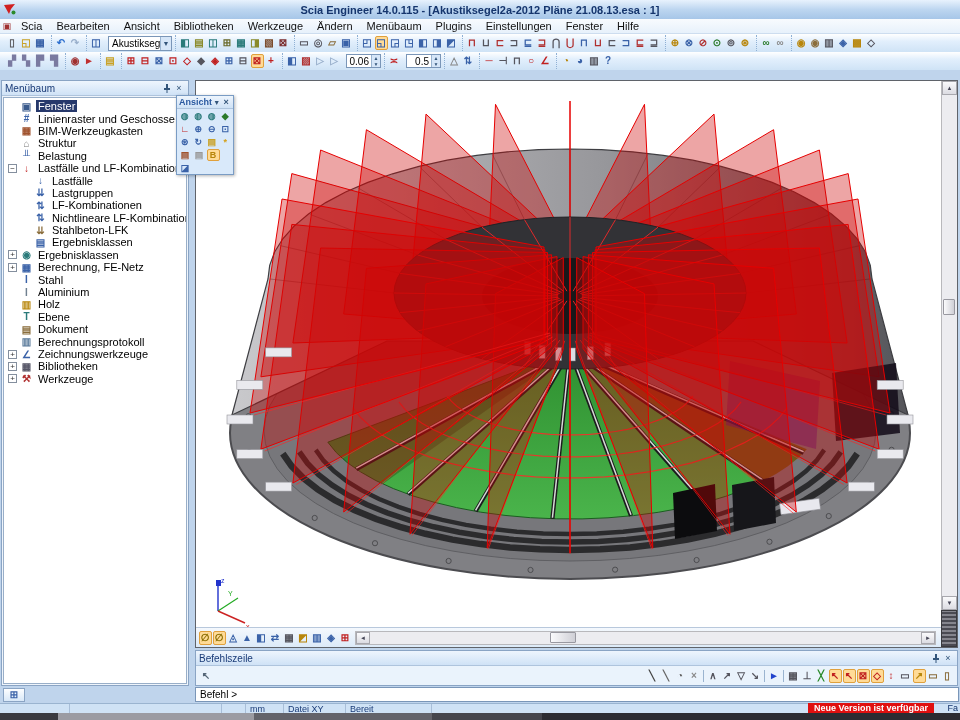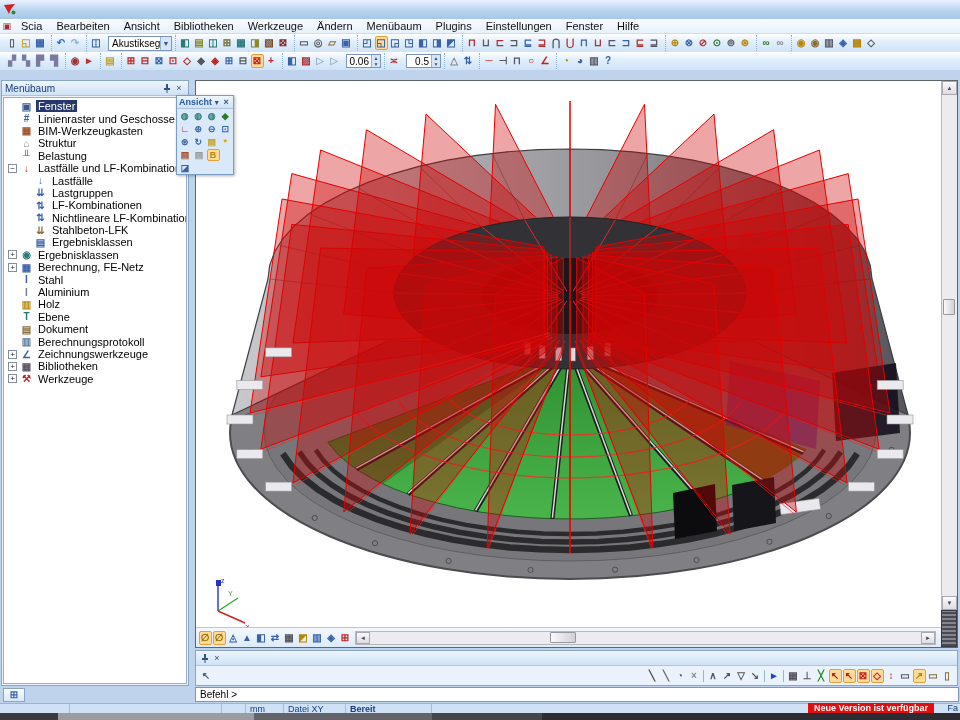--- a/index.html
+++ b/index.html
@@ -98,20 +98,21 @@
 </head>
 <body>
 
 <div id="titlebar">
   <span id="applogo">
     <svg width="13" height="13">
         <path d="M1,2 L6,11 L8,6 L12,1 Z" fill="#d02020"></path>
         <circle cx="10.5" cy="9.5" r="2" fill="#2a8a2a"></circle>
       </svg>
   </span>
+  <span id="titletext">Scia Engineer 14.0.115 - [Akustiksegel2a-2012 Pläne 21.08.13.esa : 1]</span>
 </div>
 
 <div id="menubar">
   <span id="menudoc">▣</span>
 <span class="mitem">Scia</span>
     <span class="mitem">Bearbeiten</span>
     <span class="mitem">Ansicht</span>
     <span class="mitem">Bibliotheken</span>
     <span class="mitem">Werkzeuge</span>
     <span class="mitem">Ändern</span>
@@ -629,20 +630,21 @@
         <span class="icn act" style="color: rgb(184, 134, 11);">B</span>
       </div>
       <div class="ansrow">
         <span class="icn" style="color: rgb(58, 98, 168);">◪</span>
       </div>
     </div>
 </div>
 
 <div id="bz">
   <div class="phead">
+    <span class="ptitle">Befehlszeile</span>
     <span class="pbtn">
       <svg width="8" height="9">
           <rect x="3" y="0" width="2" height="5" fill="#33557a"></rect>
           <rect x="1" y="4" width="6" height="2" fill="#33557a"></rect>
           <rect x="3.5" y="6" width="1" height="3" fill="#33557a"></rect>
         </svg>
     </span>
     <span class="pbtn">×</span>
   </div>
   <div id="bzbody">
@@ -678,21 +680,21 @@
 <div id="cmdline">
   <span>Befehl &gt;</span>
 </div>
 
 <div id="statusbar">
     <span class="stcell" style="width: 70px;"></span>
     <span class="stcell" style="width: 152px;"></span>
     <span class="stcell" style="width: 24px;"></span>
     <span class="stcell" style="width: 38px;">mm</span>
     <span class="stcell" style="width: 62px;">Datei XY</span>
-    <span class="stcell" style="width: 86px; font-weight: bold;">Bereit</span>
+    <span class="stcell" style="width: 86px;">Bereit</span>
   </div>
 <div id="badge">Neue Version ist verfügbar</div>
 <div id="sttail">Fa</div>
 
 <div id="taskbar">
     <span class="tseg" style="left: 0px; width: 58px; background: rgb(58, 58, 64);"></span>
     <span class="tseg" style="left: 58px; width: 196px; background: rgb(155, 155, 162);"></span>
     <span class="tseg" style="left: 254px; width: 178px; background: rgb(99, 99, 106);"></span>
     <span class="tseg" style="left: 432px; width: 110px; background: rgb(69, 69, 76);"></span>
     <span class="tseg" style="left: 542px; width: 418px; background: rgb(44, 44, 50);"></span>

